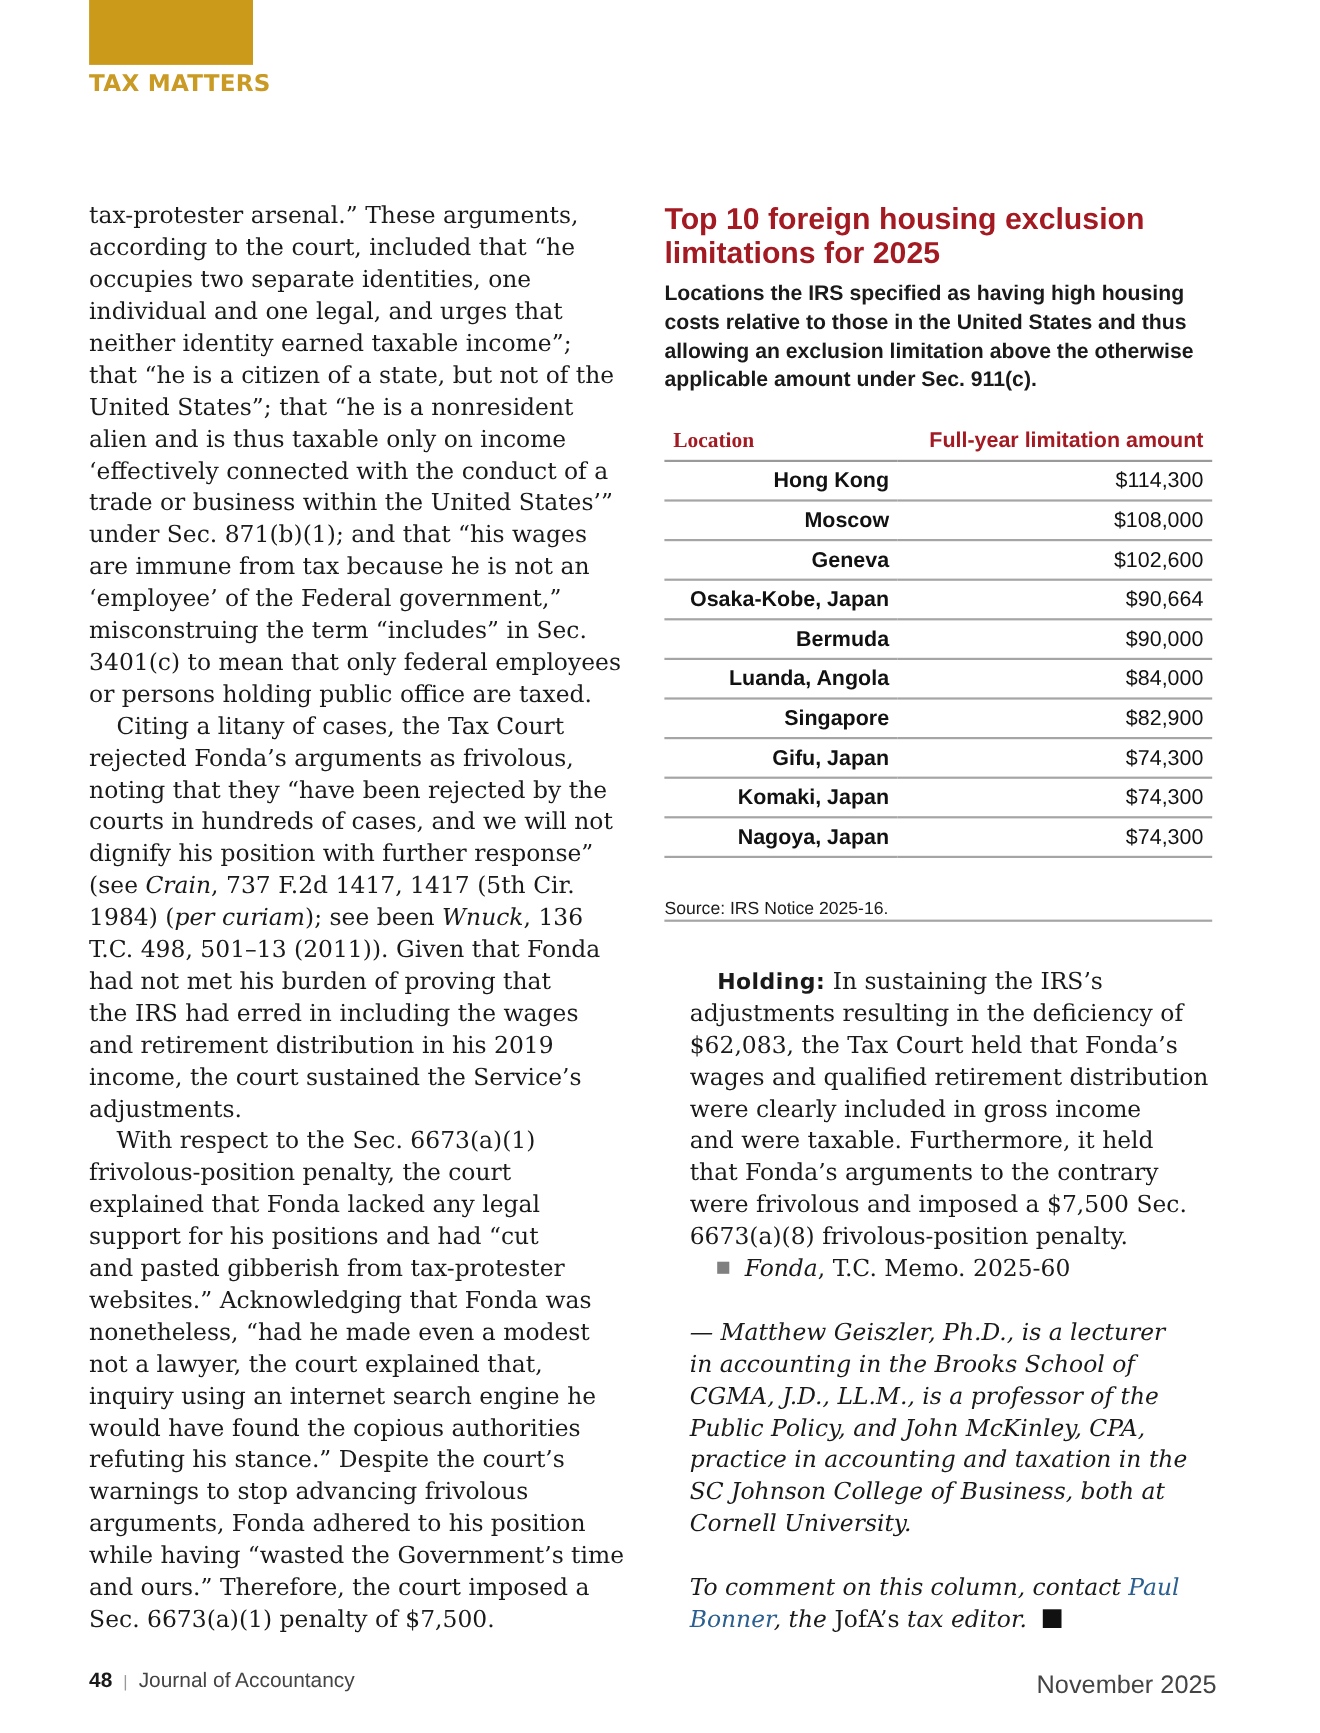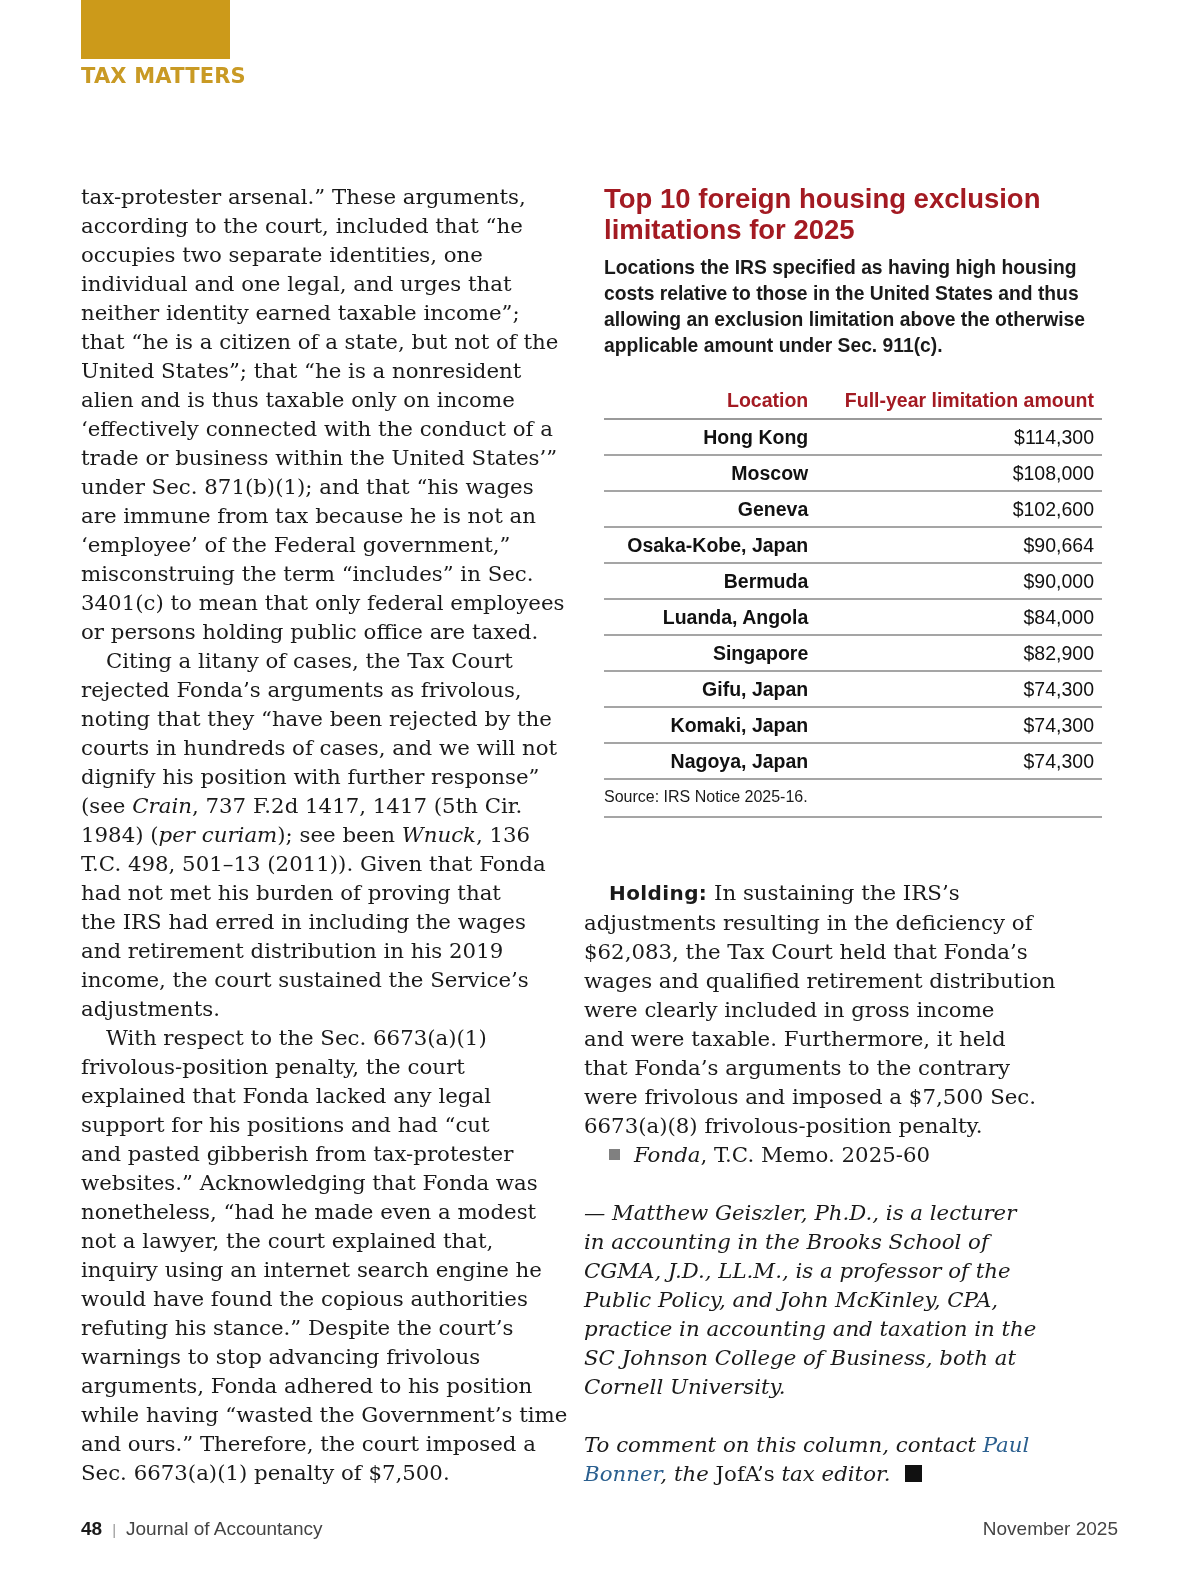--- a/index.html
+++ b/index.html
@@ -14,43 +14,43 @@
     .indent { padding-left: 25px; }
     .line { display: block; white-space: nowrap; }
 
     .sidebar { position: absolute; left: 604px; top: 183px; width: 498px; }
     .sb-title { font-family: "Liberation Sans", sans-serif; font-weight: bold; font-size: 27.5px; line-height: 31px; color: #a31a22; margin: 0; }
     .sb-sub { font-family: "Liberation Sans", sans-serif; font-weight: bold; font-size: 19.3px; line-height: 26px; color: #1a1a1a; margin: 10px 0 0 0; }
     .sb-sub .line { white-space: nowrap; }
 
     table.limits { border-collapse: collapse; width: 498px; margin-top: 24px; font-family: "Liberation Sans", sans-serif; }
     table.limits th { font-size: 19.5px; font-weight: bold; color: #a31a22; padding: 6px 8px 6px 8px; height: 22px; border-bottom: 2px solid #9a9a9a; }
-    table.limits th.loc { text-align: right; }
+    table.limits th.loc { text-align: left; font-family: Liberation Serif, serif; }
     table.limits th.amt { text-align: right; }
     table.limits td { font-size: 19.5px; height: 24px; padding: 5px 8px 5px 8px; border-bottom: 2px solid #a5a5a5; color: #111; }
     table.limits td.loc { font-weight: bold; text-align: right; }
     table.limits td.amt { text-align: right; }
 
-    .source { font-family: "Liberation Sans", sans-serif; font-size: 16px; color: #1a1a1a; margin-top: 8px; padding-bottom: 10px; border-bottom: 2px solid #a5a5a5; }
-
-    .col-right { position: absolute; left: 584px; top: 878px; width: 500px; }
+    .source { font-family: "Liberation Sans", sans-serif; font-size: 16px; color: #1a1a1a; margin-top: 38px; border-bottom: 2px solid #a5a5a5; }
+
+    .col-right { position: absolute; left: 627px; top: 878px; width: 500px; }
     .col-right .line { white-space: nowrap; }
     .holding-label { font-family: "DejaVu Sans", sans-serif; font-weight: bold; font-size: 20px; letter-spacing: 0.4px; }
     .bullet-sq { display: inline-block; width: 11px; height: 11px; background: #808080; margin-right: 14px; vertical-align: 2px; }
     .bio { margin-top: 29px; font-style: italic; }
     .comment { margin-top: 29px; font-style: italic; }
     .link { color: #2a5f8f; }
     .roman { font-style: normal; }
     .end-mark { display: inline-block; width: 17px; height: 17px; background: #111; margin-left: 14px; vertical-align: -1px; }
 
     .footer-left { position: absolute; left: 81px; top: 1518px; font-family: "Liberation Sans", sans-serif; font-size: 19px; color: #333; white-space: nowrap; }
     .page-num { font-weight: bold; color: #1a1a1a; }
     .footer-sep { color: #999; margin: 0 10px; font-size: 15px; }
     .pub-name { color: #444; }
-    .footer-right { position: absolute; right: 82px; top: 1518px; font-family: "Liberation Sans", sans-serif; font-size: 19px; color: #444; white-space: nowrap; }
+    .footer-right { position: absolute; right: 94px; top: 1518px; font-family: "Liberation Sans", sans-serif; font-size: 23px; color: #444; white-space: nowrap; }
   </style>
 </head>
 <body>
 
 <div class="gold-block"></div>
 <div class="section-label">TAX MATTERS</div>
 
 <div class="col-left body-text">
   <p>
     <span class="line">tax-protester arsenal.” These arguments,</span>

